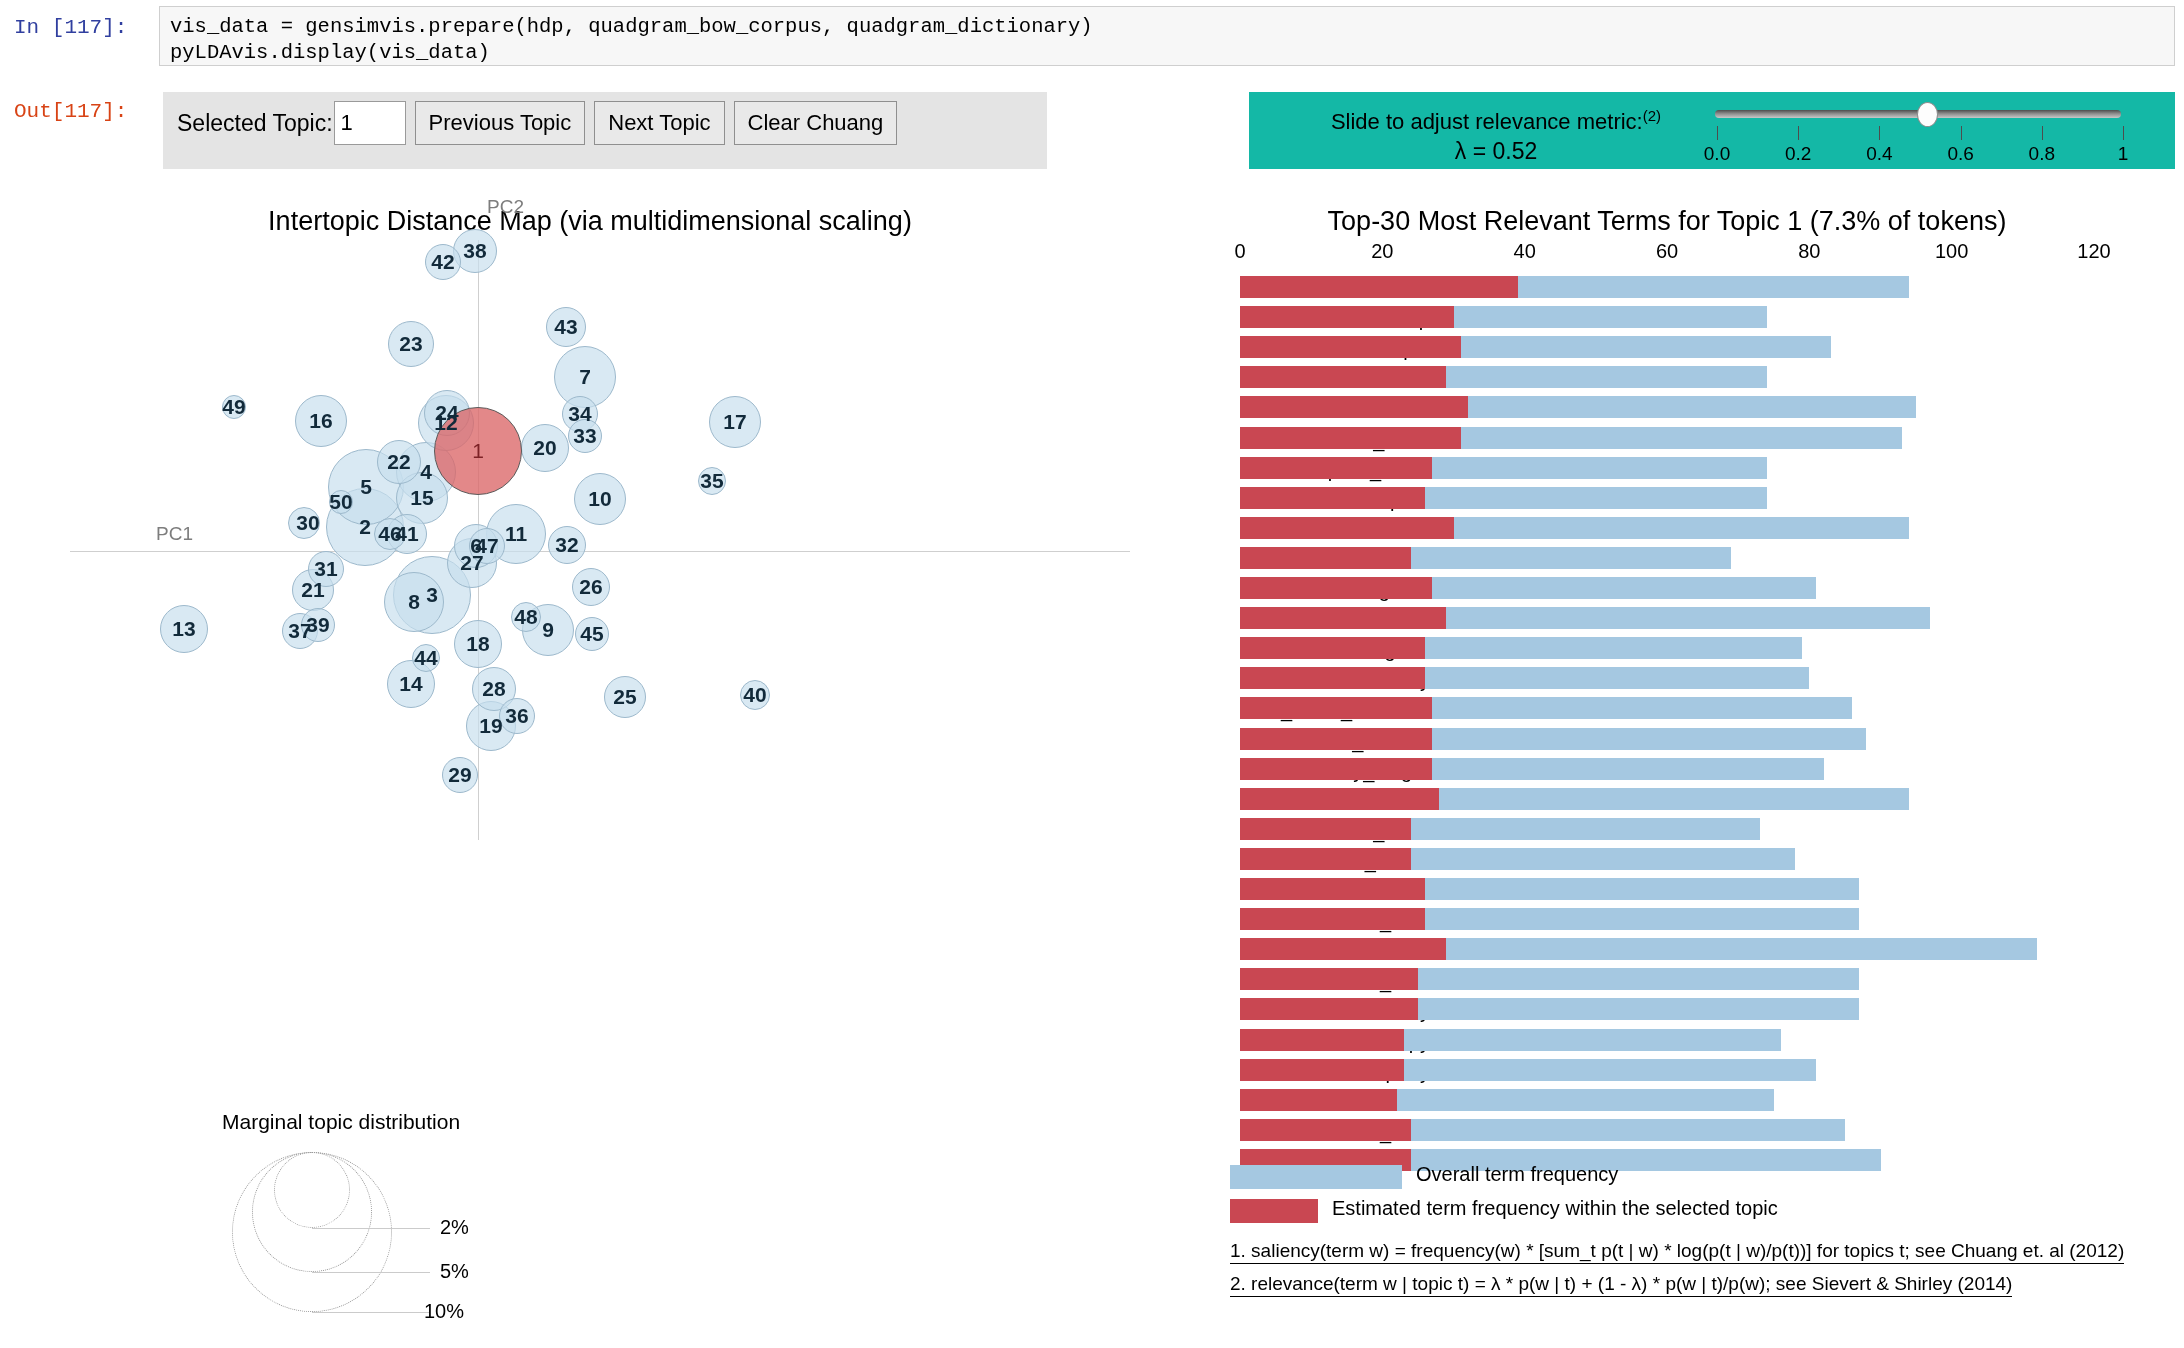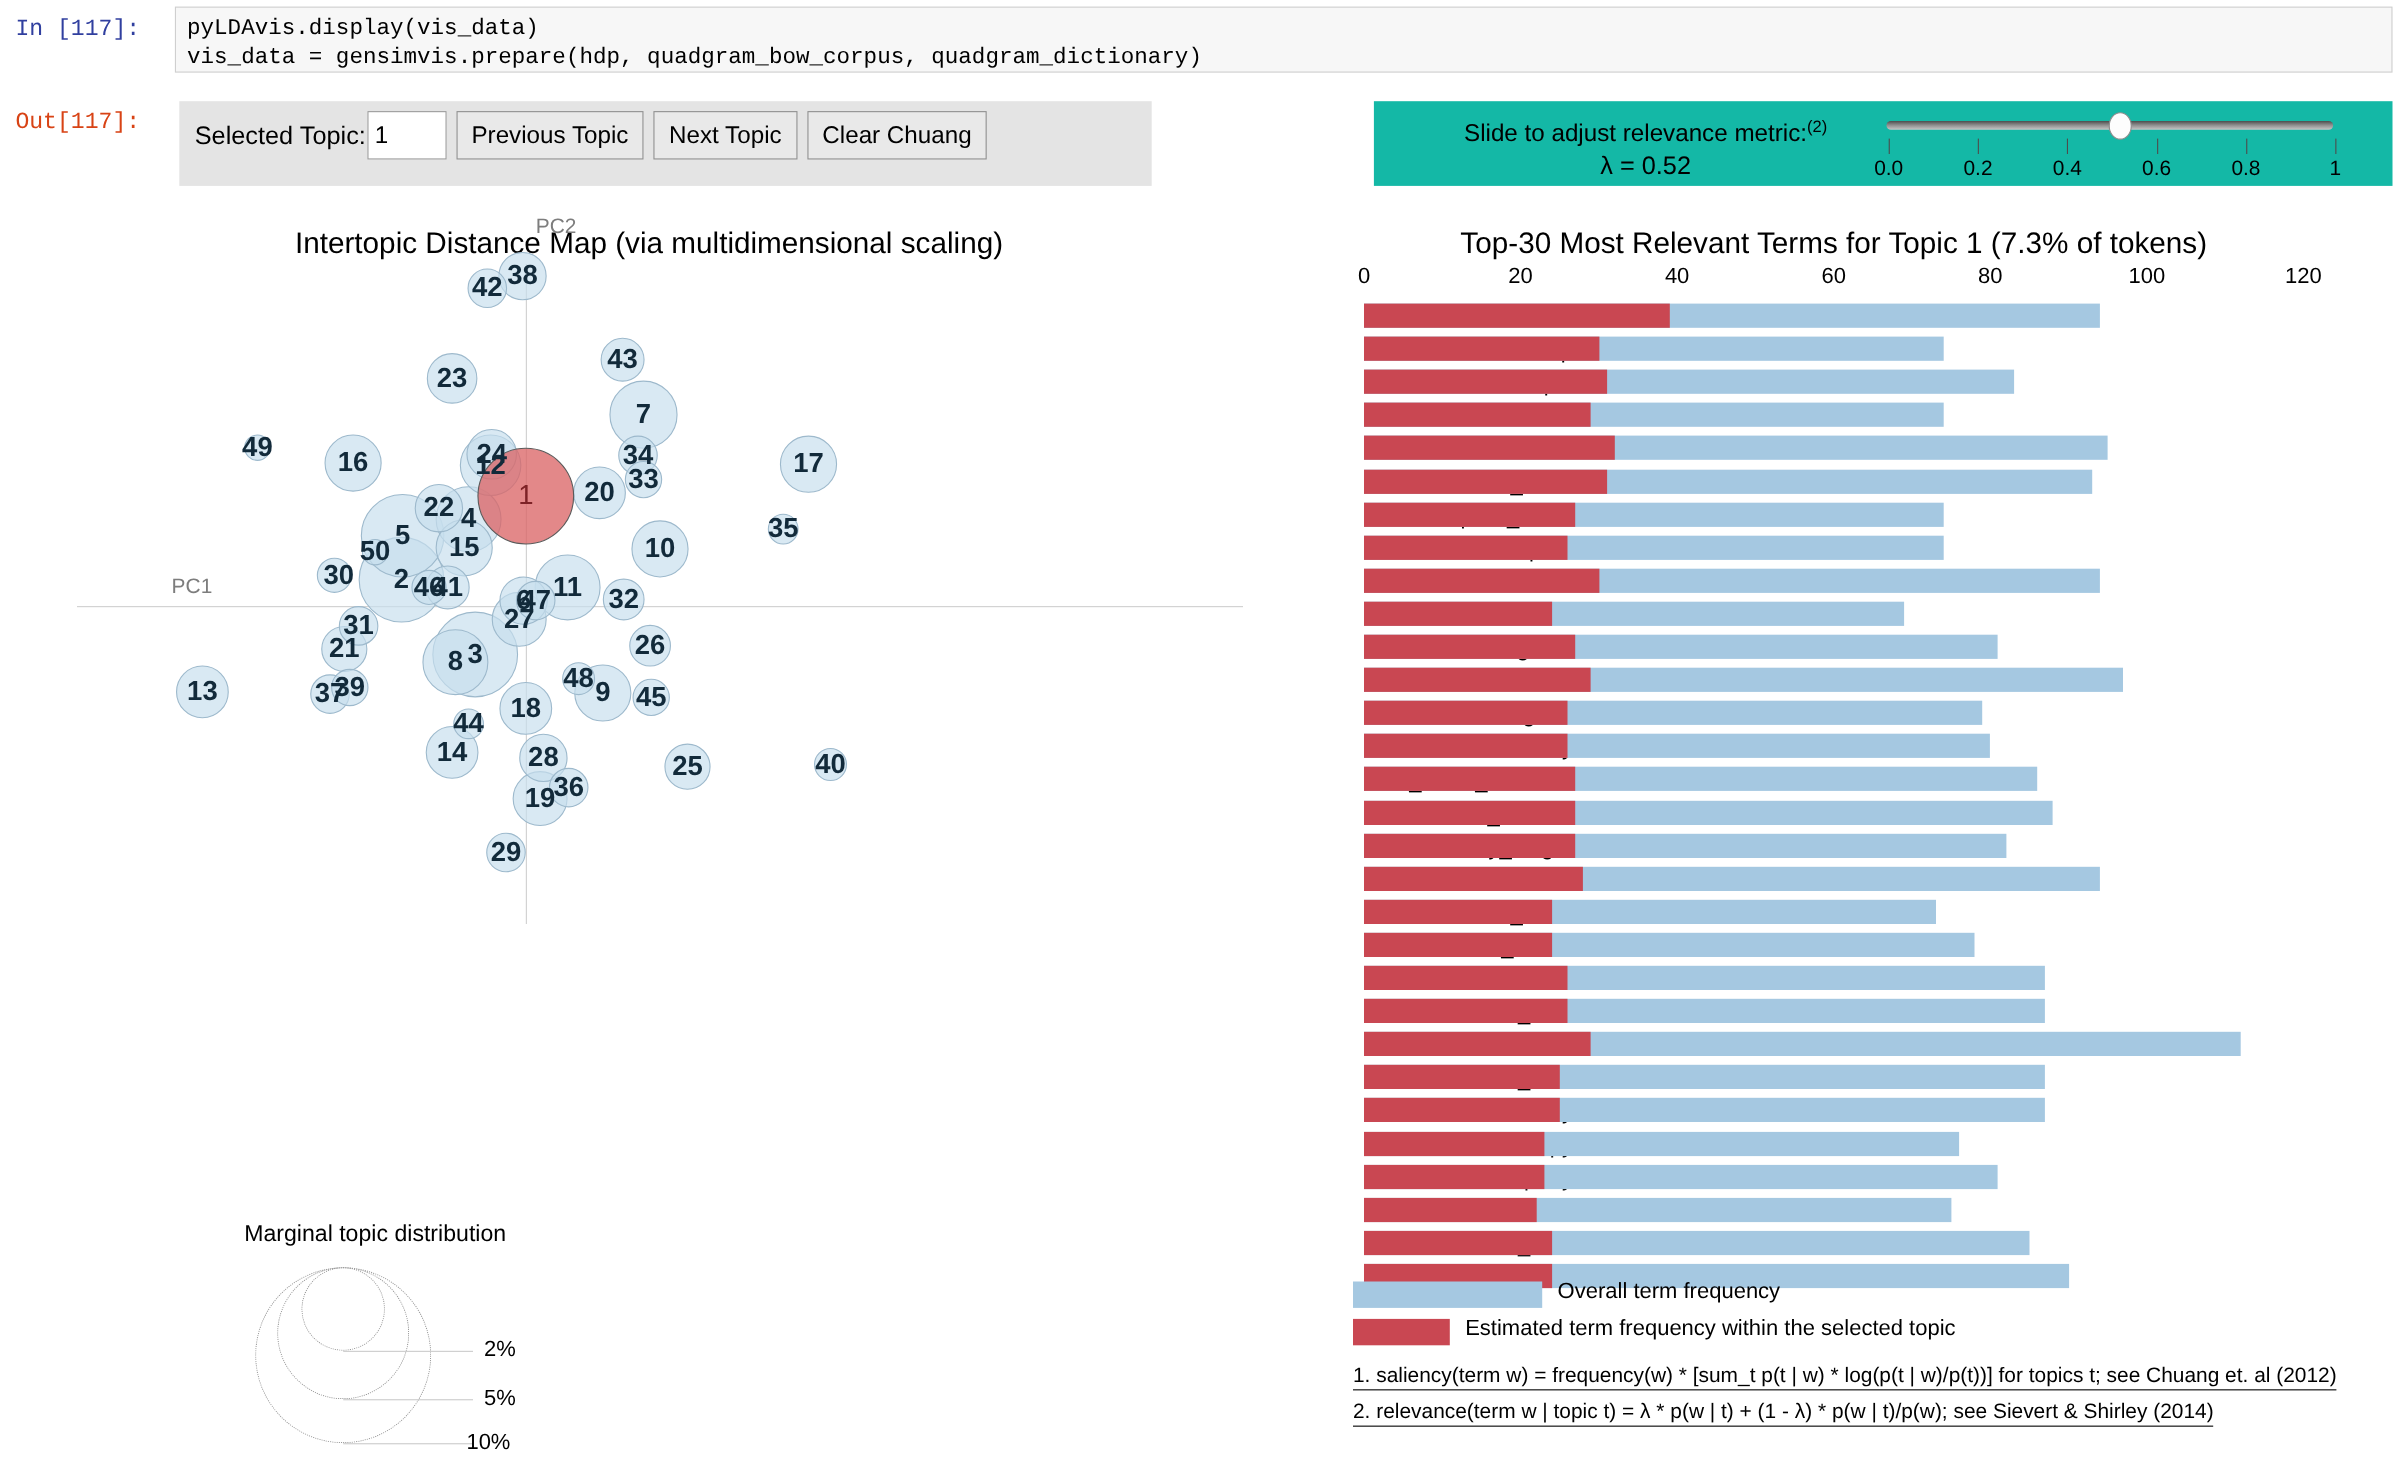--- a/index.html
+++ b/index.html
@@ -111,21 +111,21 @@
     position:absolute; border-radius:50%;
     background:rgba(199,223,238,0.68);
     border:1px solid #9db9cc;
   }
   .bubble.selected {
     background:rgba(219,102,104,0.78);
     border:1.5px solid #5a5a5a;
     z-index:60;
   }
   .bubble-label {
-    position:absolute; font-size:25px; font-weight:bold;
+    position:absolute; font-size:21px; font-weight:bold;
     color:#122a3a; transform:translate(-50%,-50%);
     white-space:nowrap; z-index:80; pointer-events:none;
   }
   .bubble-label.selected-label { color:#7d2226; font-weight:normal; }
 
   
   .marg-legend { position:absolute; left:200px; top:1110px; width:360px; height:235px; }
   .marg-title { position:absolute; left:22px; top:0px; font-size:21px; color:#000; }
   .marg-circle {
     position:absolute; border-radius:50%;
@@ -159,22 +159,22 @@
     padding-bottom:1px; margin-top:9px; white-space:nowrap;
   }
 </style>
 </head>
 <body>
 
 <div class="nb-in-prompt">In [117]:</div>
 <div class="nb-out-prompt">Out[117]:</div>
 
 <div class="code-cell">
+  <div class="code-line">vis_data = gensimvis.prepare(hdp, quadgram_bow_corpus, quadgram_dictionary)</div>
   <div class="code-line">pyLDAvis.display(vis_data)</div>
-  <div class="code-line">vis_data = gensimvis.prepare(hdp, quadgram_bow_corpus, quadgram_dictionary)</div>
 </div>
 
 <div class="topic-panel">
   <div class="topic-panel-inner">
     <span class="sel-label">Selected Topic:</span>
     <input class="sel-input" type="text" value="1" style="">
     <button class="topic-btn">Previous Topic</button>
     <button class="topic-btn">Next Topic</button>
     <button class="topic-btn">Clear Chuang</button>
   </div>

